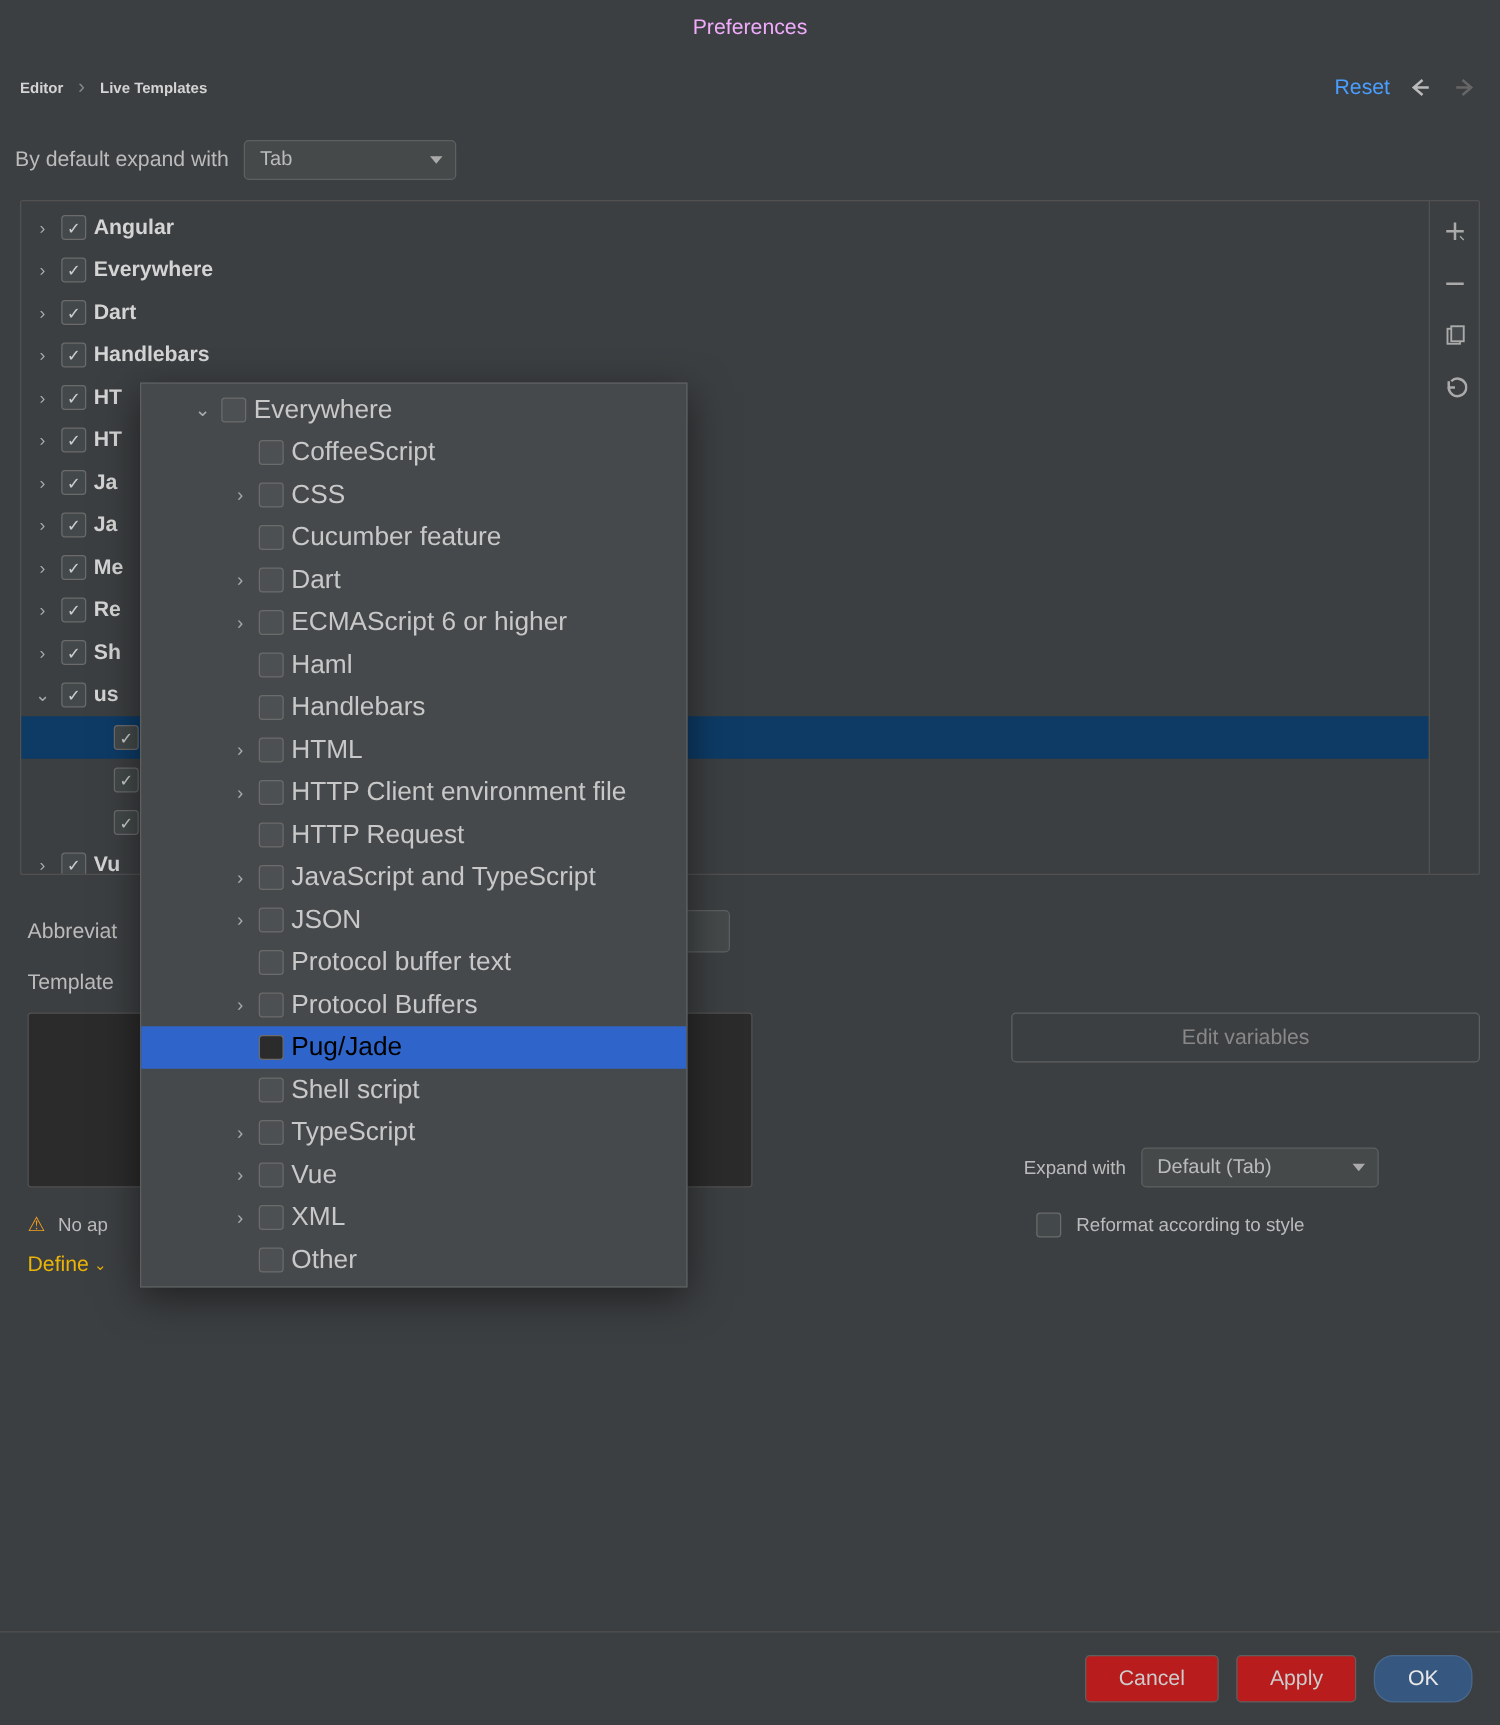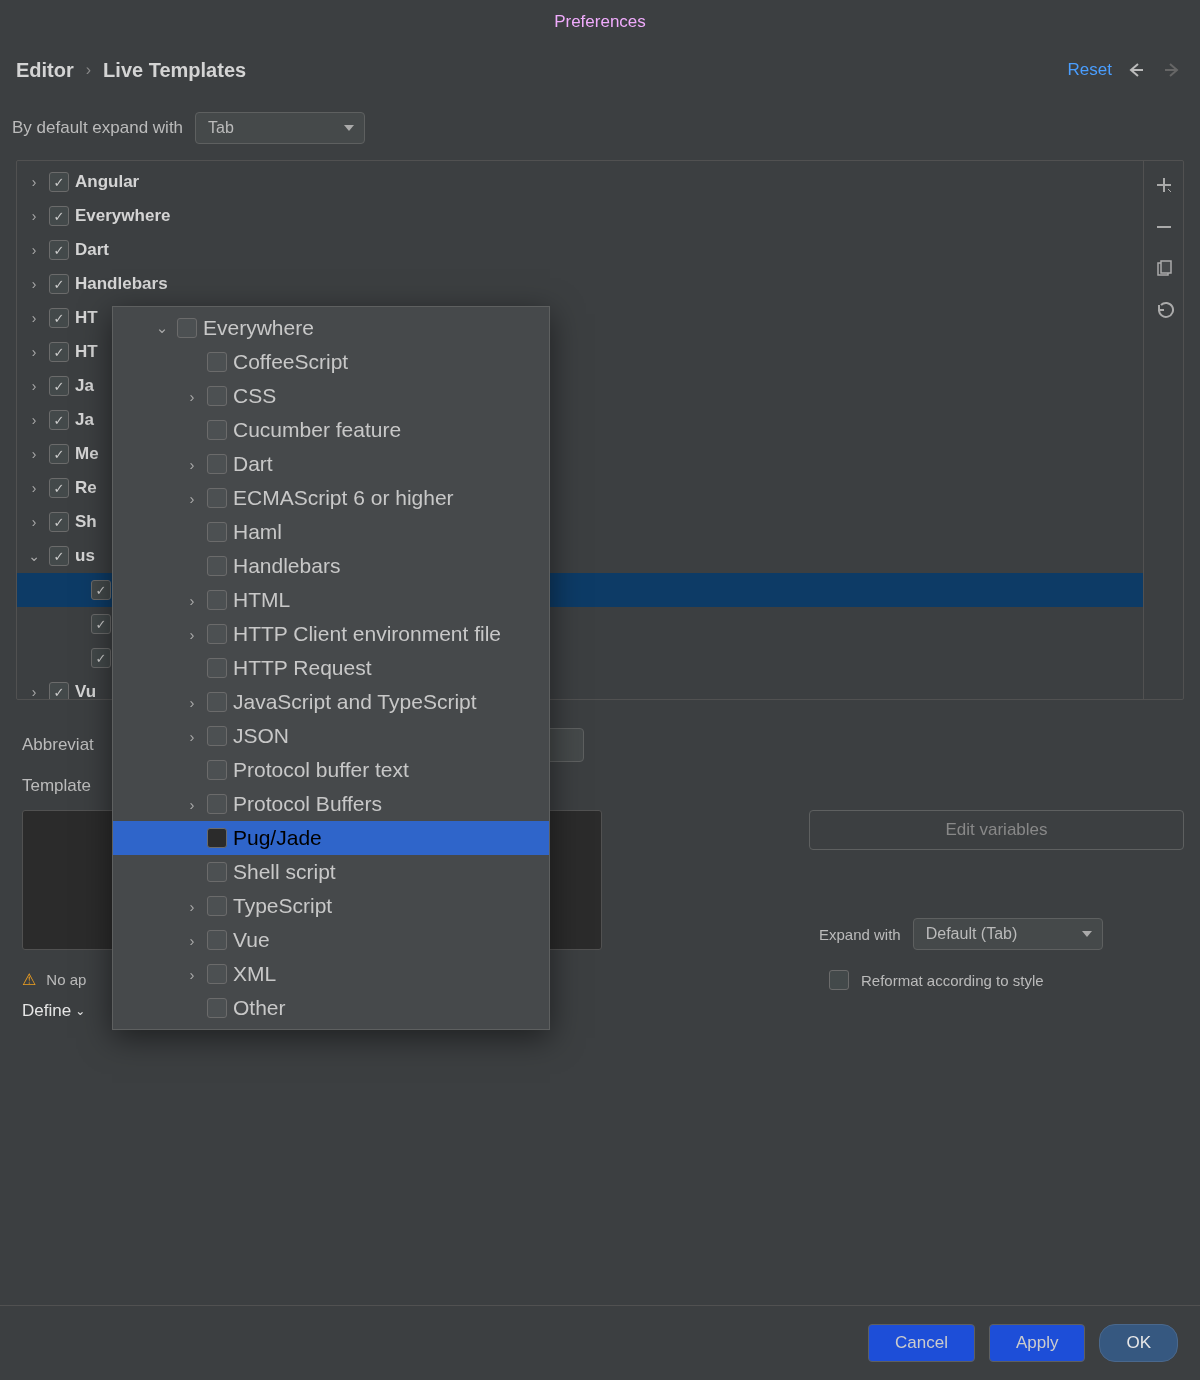--- a/index.html
+++ b/index.html
@@ -18,21 +18,21 @@
     padding: 12px 0 8px 0;
     color: #f0abfc;
     font-size: 17px;
   }
   .breadcrumb-bar {
     display: flex;
     align-items: center;
     padding: 18px 16px;
     gap: 12px;
   }
-  .breadcrumb-item { color: #d4d4d4; font-size: 20px; font-weight: 600; }
+  .breadcrumb-item { color: #d4d4d4; font-size: 12px; font-weight: 600; }
   .breadcrumb-sep { color: #888; font-size: 16px; }
   .spacer { flex: 1; }
   .reset-link { color: #4a9eff; font-size: 17px; cursor: pointer; }
   .nav-arrow { color: #aaa; width: 24px; height: 24px; display:flex; align-items:center; justify-content:center; cursor:pointer; }
   .nav-arrow.disabled { color: #666; cursor: default; }
   .expand-row {
     display: flex;
     align-items: center;
     padding: 12px 16px 16px 12px;
     gap: 12px;
@@ -133,32 +133,32 @@
   .options-title {
     color:#bbb; font-size:17px;
     display:flex; align-items:center; gap:12px;
   }
   .options-title::after {
     content:""; flex:1; height:1px; background:#555;
   }
   .opt-row { display:flex; align-items:center; gap:12px; margin-top:20px;}
   .warn-row { display:flex; align-items:center; gap:10px; padding: 6px 22px;}
   .warn-icon { color:#f0a020; font-size:16px;}
-  .define-link { color:#e5e5e5; font-size:17px; padding: 6px 22px 0 22px; display:flex; align-items:center; gap:4px;}
+  .define-link { color:#eab308; font-size:17px; padding: 6px 22px 0 22px; display:flex; align-items:center; gap:4px;}
   .footer {
     position:absolute; bottom:0; left:0; right:0;
     border-top:1px solid #515151;
     background:#3c3f41;
     padding: 18px 22px;
     display:flex; justify-content:flex-end; gap:14px;
   }
   .btn {
     border:1px solid #5e6060; border-radius:4px;
     padding: 8px 26px; color:#ccc; font-size:17px;
-    background:#1d4ed8; cursor:pointer;
+    background:#b91c1c; cursor:pointer;
   }
   .btn.primary { background:#365880; border-color:#4a688c; color:#e8e8e8;border-radius:16px;}
   
   .popup {
     position:absolute;
     left:112px; top:306px;
     width:438px;
     background:#46494b;
     border:1px solid #5e6060;
     box-shadow: 0 8px 30px rgba(0,0,0,0.5);

